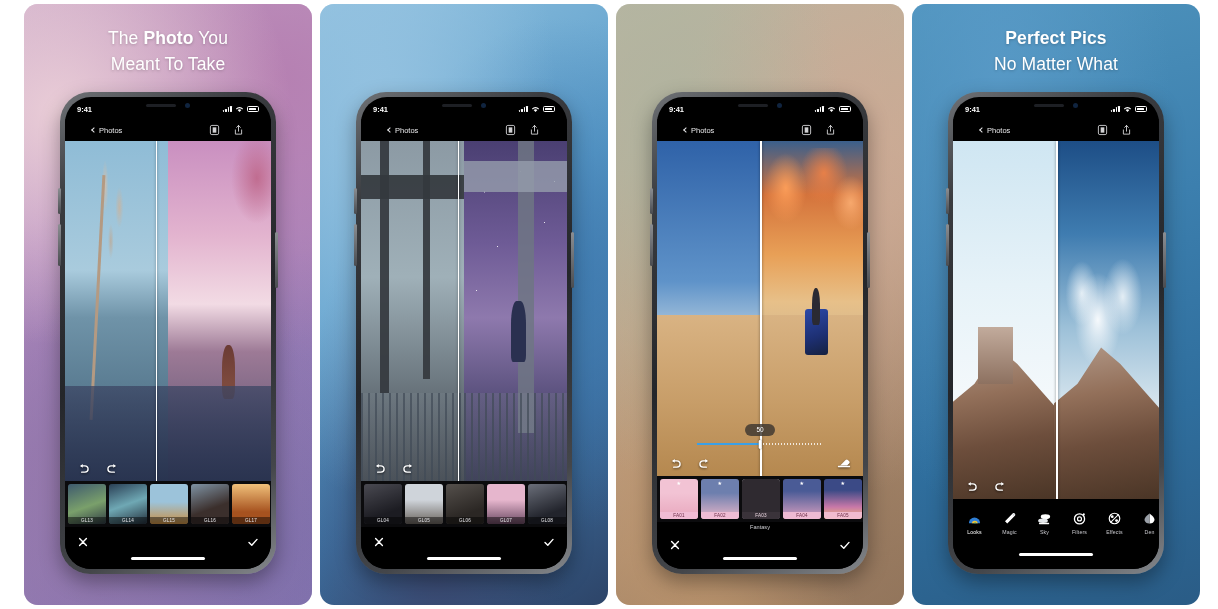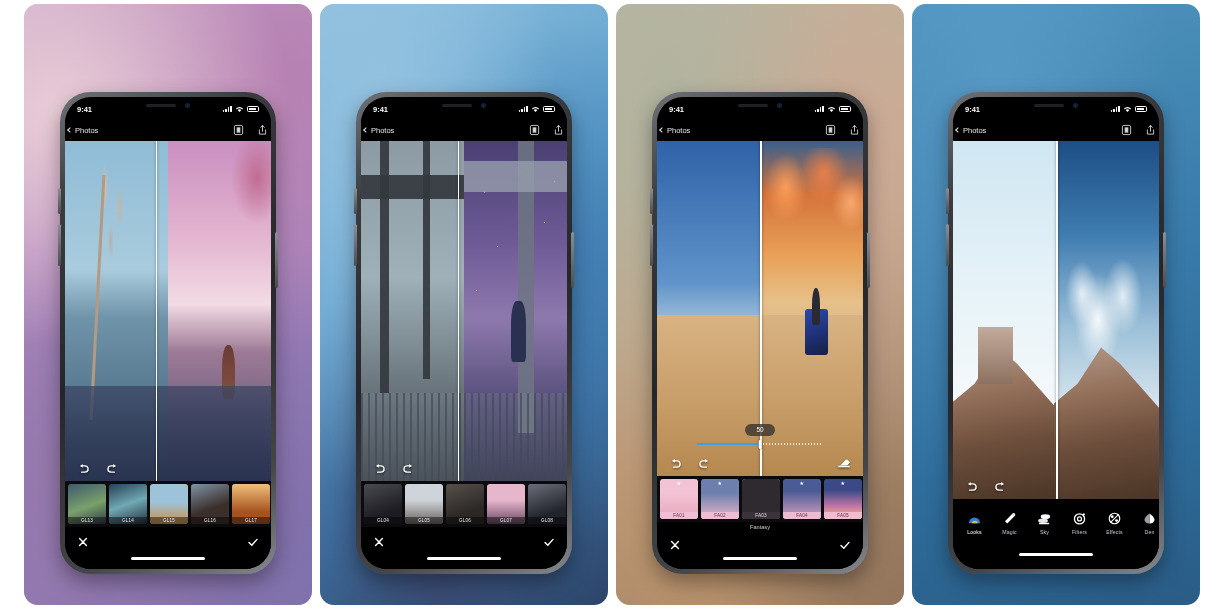--- a/index.html
+++ b/index.html
@@ -139,21 +139,21 @@
   .sig i { width: 1.6px; background: #fff; border-radius: .4px; display: block; }
   .sig i:nth-child(1){height:2px}.sig i:nth-child(2){height:3.2px}
   .sig i:nth-child(3){height:4.6px}.sig i:nth-child(4){height:6px}
   .batt { width: 12px; height: 6px; border: .8px solid #fff; border-radius: 1.6px; padding: .7px; }
   .batt span { display:block; height:100%; width:82%; background:#fff; border-radius:.6px; }
 
   
   .navbar {
     height: 22px; flex: 0 0 22px;
     display: flex; align-items: center; justify-content: space-between;
-    padding: 0 3px;
+    padding: 0 27px;
     color: #e8e8ea; font-size: 7.5px;
     background: #000;
   }
   .nav-back { display: flex; align-items: center; gap: 3px; }
   .chev {
     width: 4px; height: 4px;
     border-left: 1.1px solid #e8e8ea; border-bottom: 1.1px solid #e8e8ea;
     transform: rotate(45deg);
   }
   .nav-actions { display: flex; align-items: center; gap: 13px; }
@@ -349,20 +349,24 @@
   .tab .tname { font-size: 5.2px; color:#c9c9ce; letter-spacing:.1px; }
   .tab.active .tname { color:#fff; }
 </style>
 </head>
 <body>
 
 <div class="gallery">
 
   <div class="panel">
     <div class="panel-bg bg-1"></div>
+    <div class="panel-title">
+      <span><span>The </span><b>Photo</b><span> You</span></span><br>
+      <span>Meant To Take</span>
+    </div>
 
     <div class="phone-wrap">
       <div class="phone">
         <div class="btn-right"></div>
         <div class="screen">
           <div class="notch">
             <span class="speaker"></span>
             <span class="cam"></span>
           </div>
           <div class="statusbar">
@@ -740,20 +744,24 @@
           <div class="homebar">
               <i></i>
             </div>
         </div>
       </div>
     </div>
   </div>
 
   <div class="panel">
     <div class="panel-bg bg-4"></div>
+    <div class="panel-title">
+      <b>Perfect Pics</b><br>
+      <span>No Matter What</span>
+    </div>
 
     <div class="phone-wrap">
       <div class="phone">
         <div class="btn-right"></div>
         <div class="screen">
           <div class="notch">
             <span class="speaker"></span>
             <span class="cam"></span>
           </div>
           <div class="statusbar">

